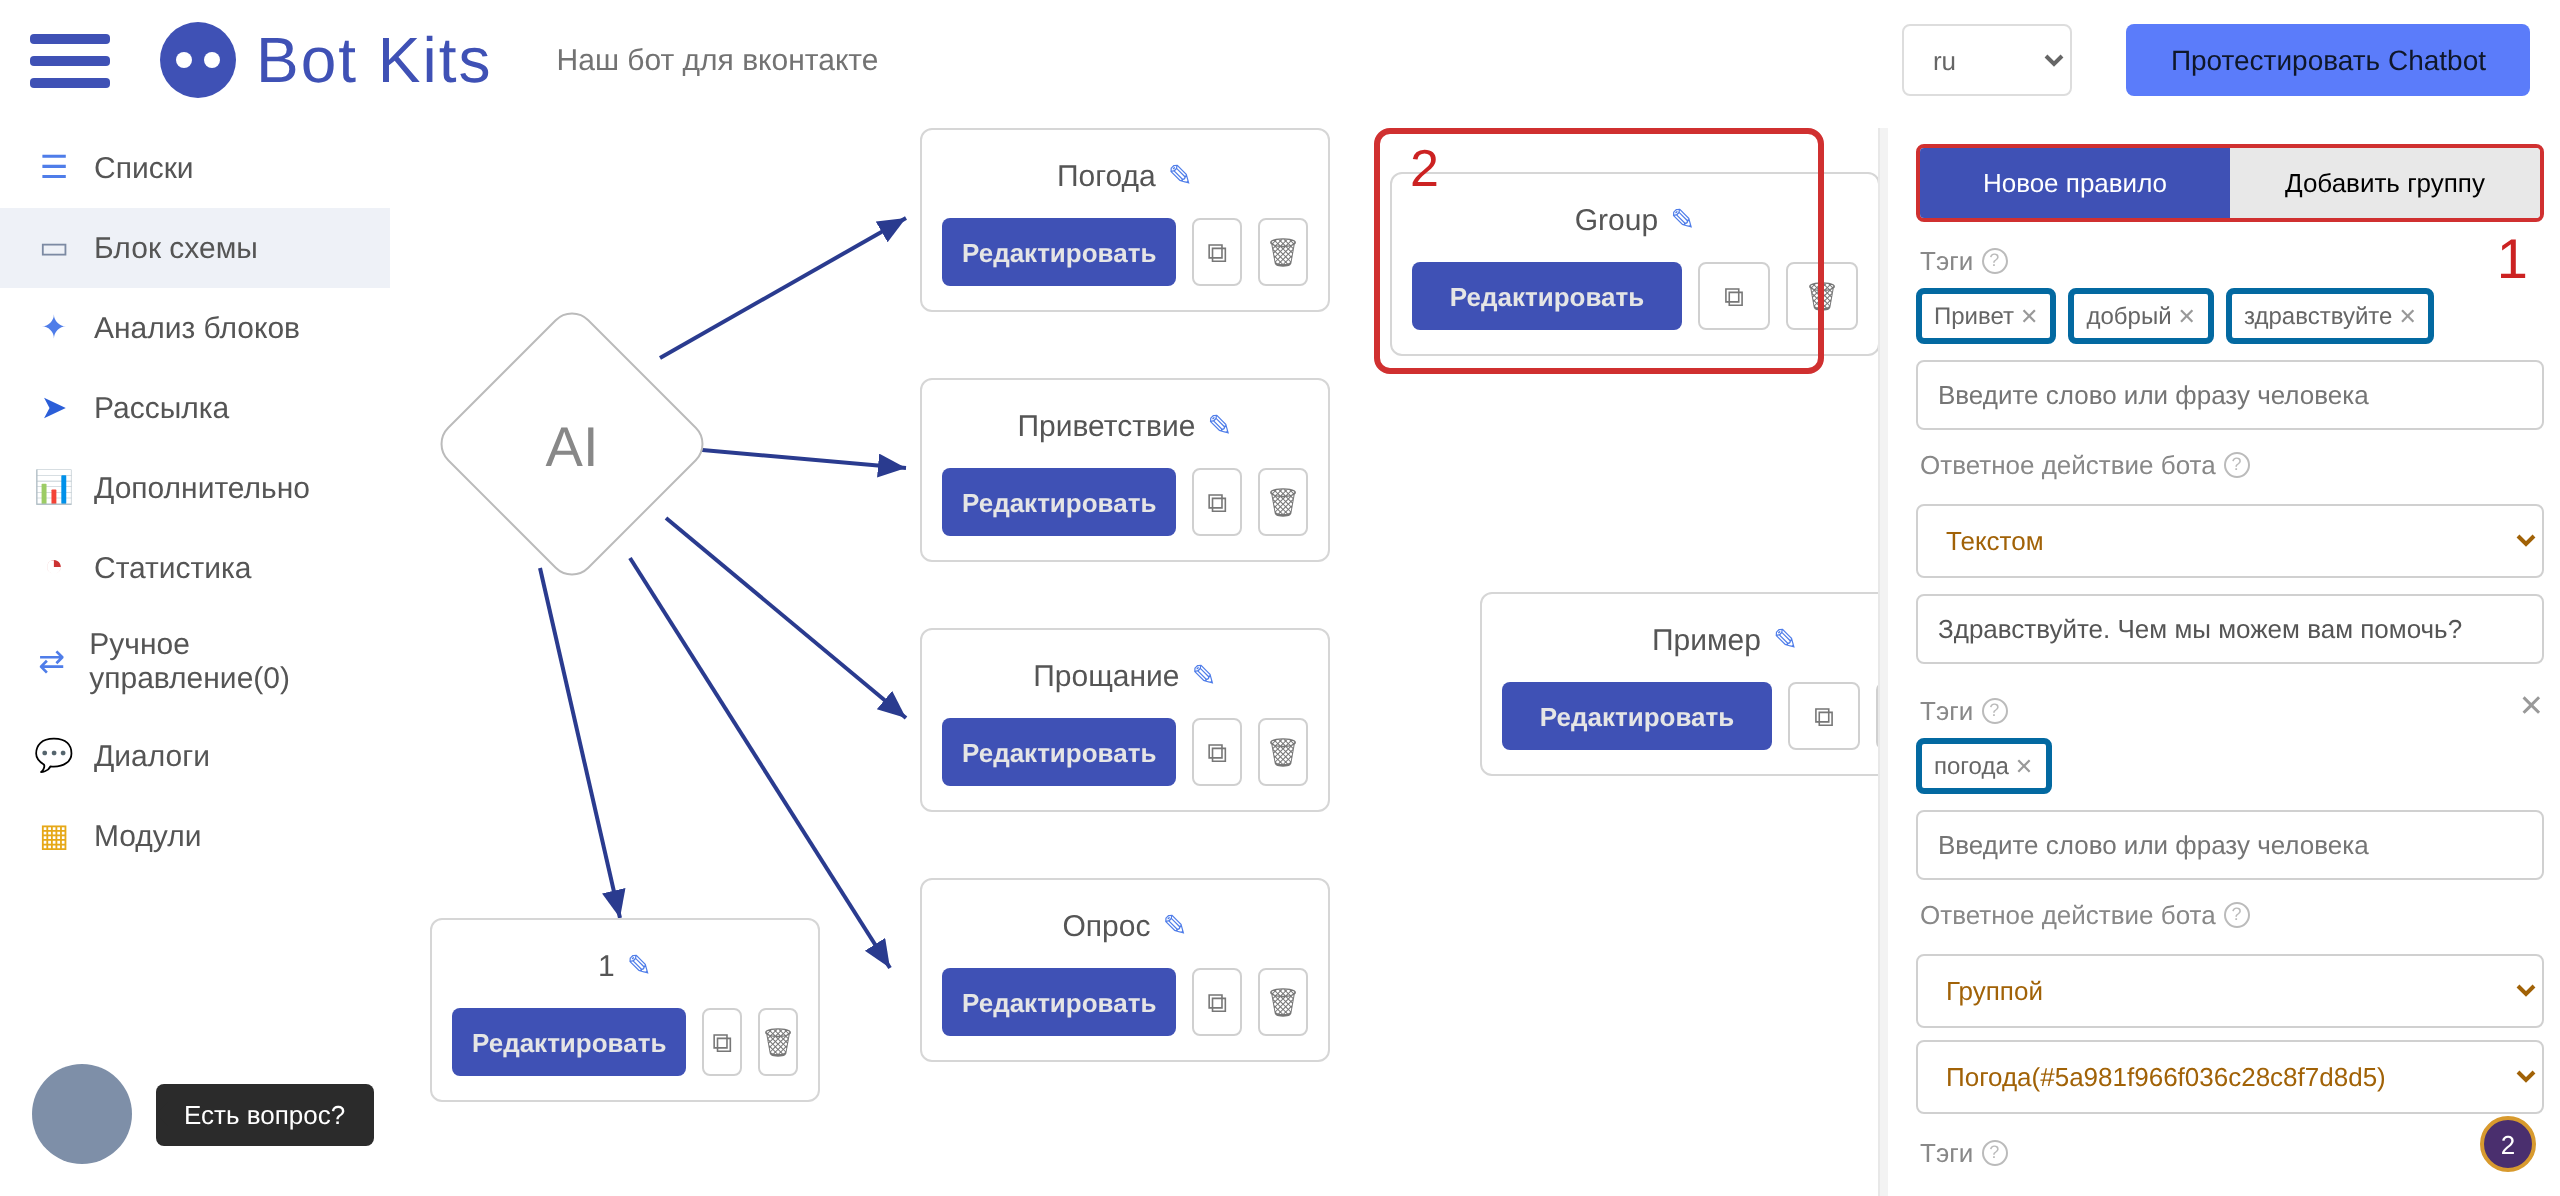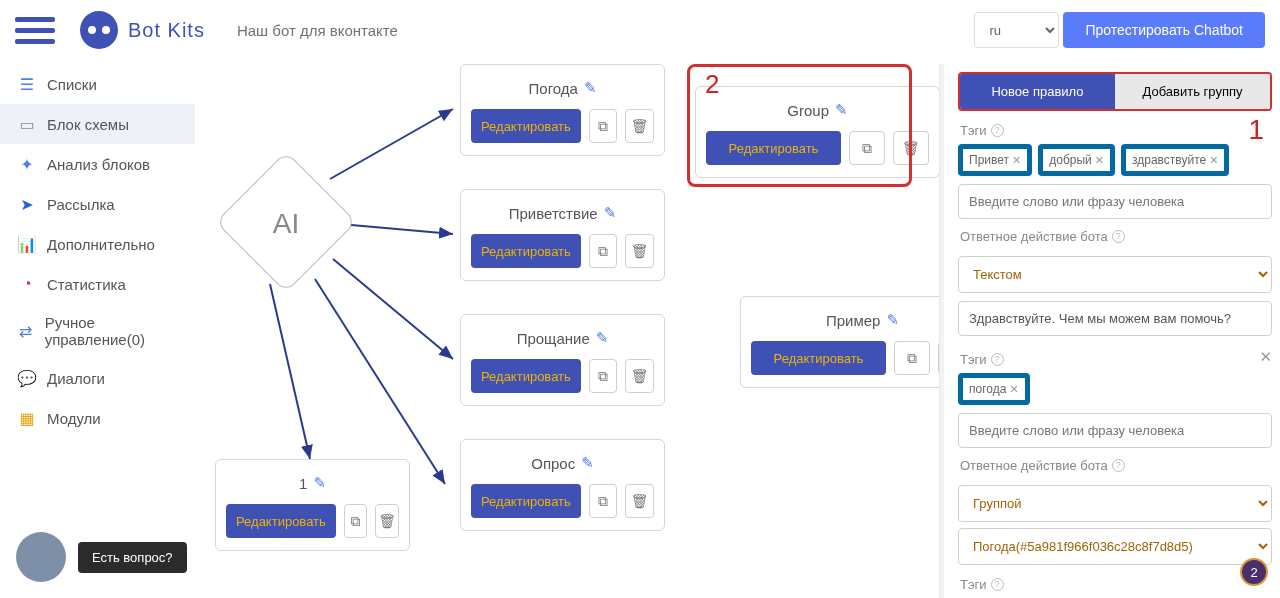--- a/index.html
+++ b/index.html
@@ -5,57 +5,57 @@
 * { box-sizing: border-box; margin: 0; padding: 0; font-family: Arial, sans-serif; }
 body { width: 1280px; height: 598px; background: #fff; position: relative; overflow: hidden; }
 
 .header { height: 60px; display: flex; align-items: center; padding: 0 15px; }
 .hamburger { width: 40px; height: 40px; display: flex; flex-direction: column; justify-content: center; gap: 6px; cursor: pointer; }
 .hamburger span { height: 5px; background: #3f51b5; border-radius: 2px; }
 .logo { display: flex; align-items: center; gap: 10px; margin-left: 25px; }
 .logo-icon { width: 38px; height: 38px; background: #3f51b5; border-radius: 50%; position: relative; }
 .logo-icon::before, .logo-icon::after { content: ''; position: absolute; width: 8px; height: 8px; background: #fff; border-radius: 50%; top: 15px; }
 .logo-icon::before { left: 8px; } .logo-icon::after { right: 8px; }
-.logo-text { font-size: 20px; color: #3f51b5; font-weight: 500; letter-spacing: 1px; }
+.logo-text { font-size: 32px; color: #3f51b5; font-weight: 500; letter-spacing: 1px; }
 .subtitle { margin-left: 32px; color: #737373; font-size: 15px; }
-.header-right { margin-left: auto; display: flex; gap: 4px; align-items: center; }
+.header-right { margin-left: auto; display: flex; gap: 27px; align-items: center; }
 .lang-select { width: 85px; height: 36px; border: 1px solid #ddd; border-radius: 4px; padding: 0 10px; color: #666; background: #fff; font-size: 13px; }
-.test-btn { background: #5b7cfa; color: #ffffff; border: none; padding: 10px 22px; border-radius: 4px; font-size: 14px; cursor: pointer; }
+.test-btn { background: #5b7cfa; color: #0f172a; border: none; padding: 10px 22px; border-radius: 4px; font-size: 14px; cursor: pointer; }
 
 .sidebar { position: absolute; left: 0; top: 64px; width: 195px; background: #fff; }
 .sb-item { display: flex; align-items: center; gap: 10px; padding: 10px 14px; color: #555; font-size: 15px; cursor: pointer; border-left: 3px solid transparent; }
 .sb-item.active { background: #eef1f7; }
 .sb-ico { width: 20px; height: 20px; display: inline-flex; align-items: center; justify-content: center; font-size: 16px; }
 
 .canvas { position: absolute; left: 195px; top: 64px; right: 340px; bottom: 0; background: #fff; border-right: 1px solid #e8e8e8; overflow: hidden; }
 .canvas svg.lines { position: absolute; inset: 0; width: 100%; height: 100%; pointer-events: none; }
 
 .diamond { position: absolute; width: 140px; height: 140px; left: 21px; top: 88px; }
 .diamond-shape { width: 100px; height: 100px; border: 1px solid #bbb; transform: rotate(45deg); position: absolute; top: 20px; left: 20px; background: #fff; border-radius: 12px; }
 .diamond-label { position: absolute; top: 56px; left: 0; right: 0; text-align: center; font-size: 28px; color: #888; font-weight: 300; }
 
 .card { position: absolute; width: 205px; border: 1px solid #d6d6d6; border-radius: 6px; background: #fff; padding: 14px 10px 12px 10px; }
 .card2 { width: 245px; }
 .card-title { text-align: center; color: #555; font-size: 15px; margin-bottom: 12px; display: flex; justify-content: center; align-items: center; gap: 6px; }
 .card-actions { display: flex; gap: 8px; }
-.edit-btn { background: #3f51b5; color: #eab308; border: none; padding: 8px 10px; border-radius: 4px; font-size: 13px; cursor: pointer; flex: 1; }
+.edit-btn { background: #3f51b5; color: #e5e5e5; border: none; padding: 8px 10px; border-radius: 4px; font-size: 13px; cursor: pointer; flex: 1; font-weight: bold; }
 .icon-btn { width: 36px; height: 34px; border: 1px solid #d0d0d0; background: #fff; border-radius: 4px; cursor: pointer; display: flex; align-items: center; justify-content: center; color: #777; font-size: 14px; }
 
 .pencil { color: #4f7de9; font-size: 15px; cursor: pointer; }
 
 .right-panel { position: absolute; right: 0; top: 64px; width: 330px; bottom: 0; background: #fff; padding: 8px 8px 0 8px; overflow-y: auto; }
 .rp-tabs { display: flex; margin-bottom: 12px; border: 2px solid #d03030; border-radius: 4px; overflow: hidden; }
 .rp-tab { flex: 1; text-align: center; padding: 10px 6px; font-size: 13px; cursor: pointer; }
 .rp-tab.active { background: #3f51b5; color: #fff; }
 .rp-tab.inactive { background: #e8e8e8; color: #000000; }
 
 .rp-label { color: #888; font-size: 13px; margin: 10px 0 6px 2px; display: flex; align-items: center; gap: 4px; }
 .rp-help { width: 13px; height: 13px; border: 1px solid #bbb; border-radius: 50%; font-size: 9px; text-align: center; color: #bbb; }
 .tags { display: flex; gap: 6px; flex-wrap: wrap; }
-.tag { border: 5px solid #0369a1; border-radius: 4px; padding: 4px 6px; font-size: 12px; color: #666; display: flex; align-items: center; gap: 3px; }
+.tag { border: 3px solid #0369a1; border-radius: 4px; padding: 4px 6px; font-size: 12px; color: #666; display: flex; align-items: center; gap: 3px; }
 .tag .x { color: #999; cursor: pointer; font-size: 11px; }
 .rp-input { width: 100%; border: 1px solid #d0d0d0; border-radius: 4px; padding: 9px 10px; font-size: 13px; color: #555; margin-top: 8px; }
 .rp-select { width: 100%; border: 1px solid #d0d0d0; border-radius: 4px; padding: 9px 10px; font-size: 13px; color: #a16207; background: #fff; margin-top: 6px; }
 .close-x { float: right; color: #999; cursor: pointer; font-size: 15px; margin-top: -4px; }
 
 .annot-1 { position: absolute; color: #c22; font-size: 28px; font-weight: 400; }
 .annot-2 { position: absolute; color: #c22; font-size: 26px; font-weight: 400; }
 .group-highlight { position: absolute; border: 3px solid #d03030; border-radius: 8px; pointer-events: none; }
 
 .help-bubble { position: absolute; left: 16px; bottom: 16px; display: flex; align-items: center; }

